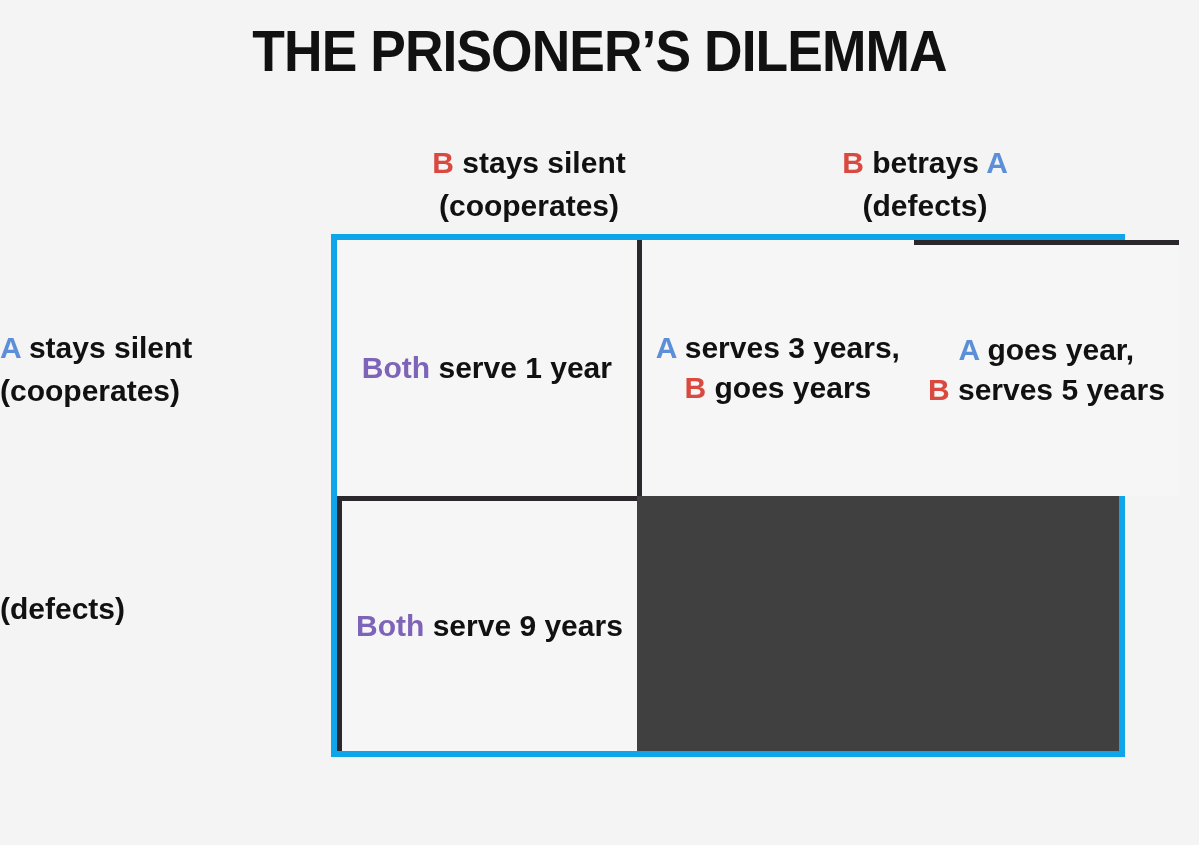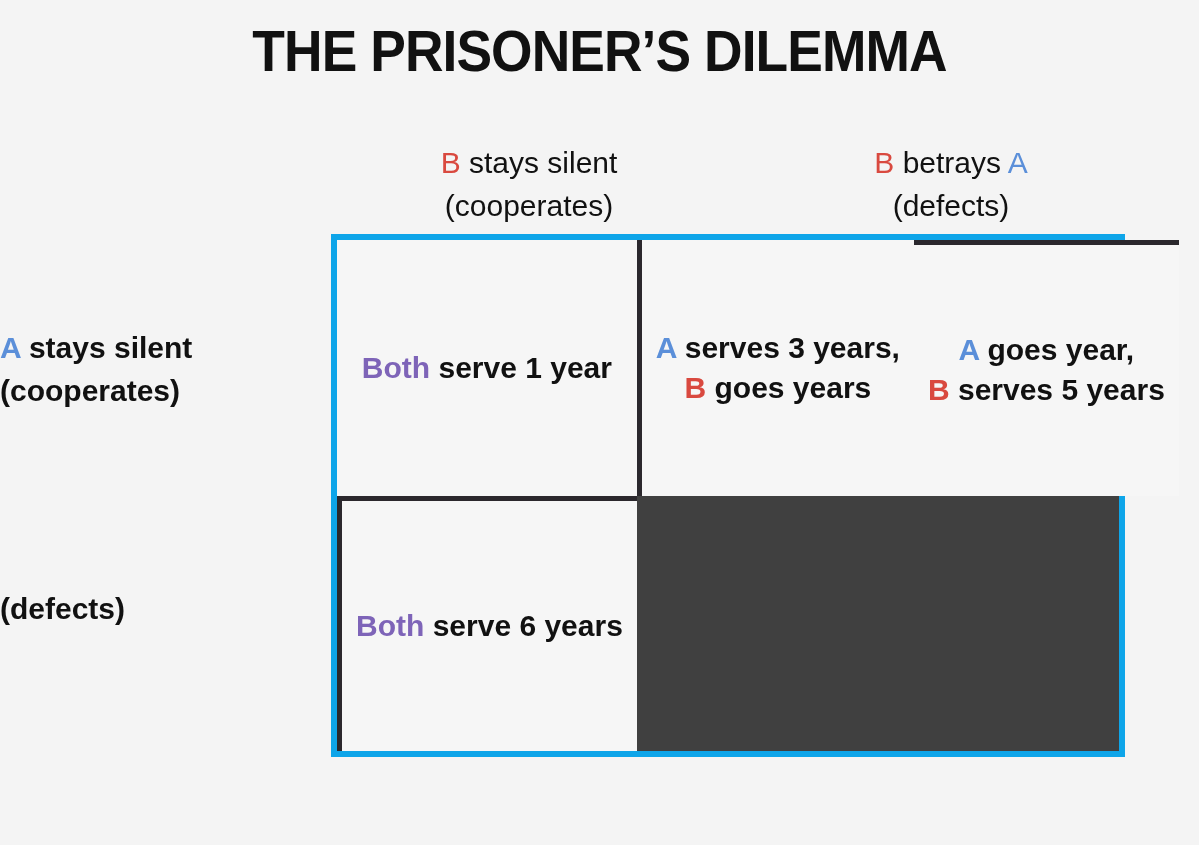--- a/index.html
+++ b/index.html
@@ -65,27 +65,27 @@
   .cell.col-right { border-left: 5px solid #2b282d; }
   .cell.row-bottom { border-top: 5px solid #2b282d; }
 
   
   .col-head {
     position: absolute;
     top: 142px;
     width: 396px;
     text-align: center;
     font-family: "Liberation Sans", sans-serif;
-    font-weight: normal;
+    font-weight: bold;
     font-size: 30px;
     line-height: 1.42;
     color: #111111;
   }
   #col-head-0 { left: 331px; }
-  #col-head-1 { left: 753px; }
+  #col-head-1 { left: 727px; }
 
   
   .row-head {
     position: absolute;
     left: 0px;
     width: 322px;
     text-align: left;
     font-family: "Liberation Sans", sans-serif;
     font-weight: bold;
     font-size: 30px;
@@ -143,17 +143,17 @@
 
   <div class="cell row-bottom">
     <div>
       <div class="nowrap"><span class="pA">A</span><span> goes year,</span></div>
       <div class="nowrap"><span class="pB">B</span><span> serves 5 years</span></div>
     </div>
   </div>
 
   <div class="cell col-right row-bottom">
     <div>
-      <span class="nowrap"><span class="pBoth">Both</span><span> serve 6 years</span></span>
+      <span class="nowrap"><span class="pBoth">Both</span><span> serve 9 years</span></span>
     </div>
   </div>
 
 </div>
 
 </body></html>

